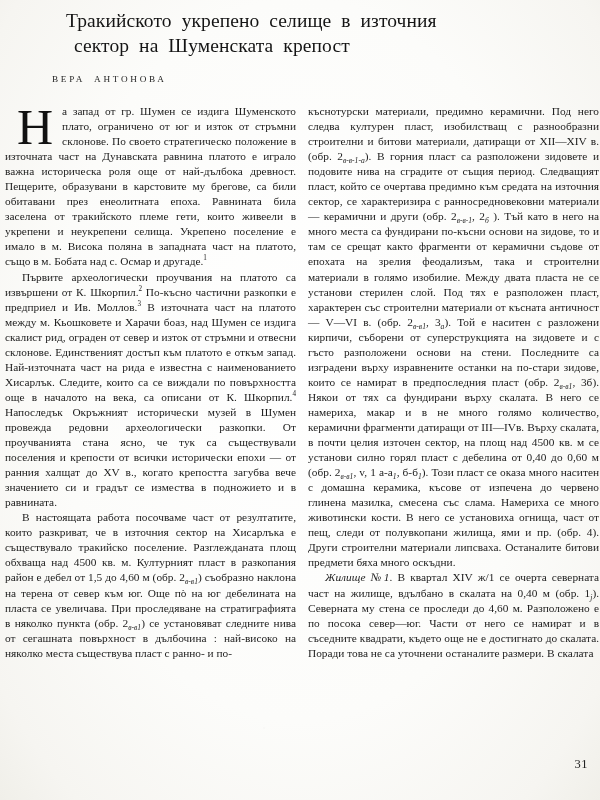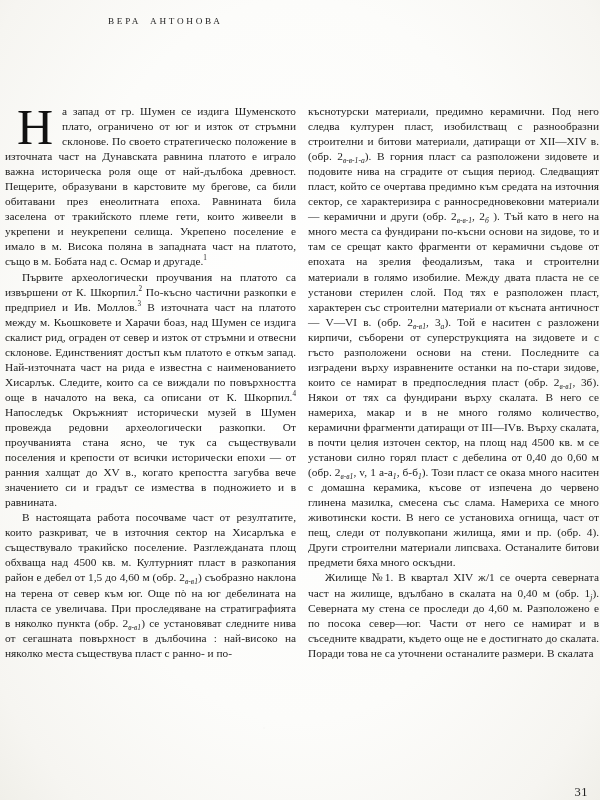--- a/index.html
+++ b/index.html
@@ -42,21 +42,21 @@
     text-align: left;
     white-space: nowrap;
   }
   .title-line.l2 {
     padding-left: 8px;
   }
 
   
   .byline {
     margin: 16px 0 0 0;
-    padding-left: 108px;
+    padding-left: 52px;
     font-size: 9.2px;
     letter-spacing: 2.7px;
     word-spacing: 4px;
     color: #262626;
     text-transform: uppercase;
   }
 
   
   .columns {
     position: absolute;
@@ -103,27 +103,28 @@
     vertical-align: super;
     line-height: 0;
   }
   .sub {
     font-size: 7.6px;
     vertical-align: sub;
     line-height: 0;
     font-style: italic;
   }
   .ital {
+    font-style: italic;
   }
 
   
   .folio {
     position: absolute;
     right: 12px;
-    bottom: 0;
+    bottom: 28px;
     font-size: 12.5px;
     color: #1a1a1a;
     letter-spacing: 0.5px;
   }
 
   
   .speckle {
     position: absolute;
     inset: 0;
     pointer-events: none;
@@ -135,20 +136,24 @@
       radial-gradient(circle at 88% 55%, rgba(140,130,110,0.05) 0 1px, transparent 1.2px);
   }
 </style>
 </head>
 <body>
 
 <div class="paper"></div>
 
 <div class="page">
 
+  <div class="title-block">
+    <div class="title-line l1">Тракийското  укрепено селище в източния</div>
+    <div class="title-line l2">сектор  на Шуменската  крепост</div>
+  </div>
 
   <div class="byline">Вера Антонова</div>
 
   <div class="columns">
 
     <div class="col">
       <p class="first-par"><span class="dropcap">Н</span><span>а запад от гр. Шумен  се издига Шуменското плато, ограничено от юг и изток от стръмни склонове. По своето  стратегическо  положение  в  източната  част  на  Дунавската равнина платото е играло важна историческа роля още от най-дълбока древност. Пещерите, образувани в карстовите му брегове, са били обитавани през енеолитната епоха. Равнината била заселена  от  тракийското племе гети, които  живеели  в  укрепени и неукрепени селища. Укрепено поселение е имало в м. Висока поляна в западната част на платото, също в м. Бобата над с. Осмар и другаде.</span><sup>1</sup></p>
 
       <p class="indent"><span>Първите  археологически  проучвания  на платото са извършени от К. Шкорпил.</span><sup>2</sup><span> По-късно частични разкопки е предприел и Ив. Моллов.</span><sup>3</sup><span> В източната част на платото между  м.  Кьошковете   и   Харачи  боаз,   над Шумен се  издига  скалист  рид, ограден  от север и изток от стръмни и отвесни склонове. Единственият достъп  към платото е откъм запад. Най-източната част на рида е известна с наименованието Хисарлък. Следите, които са се виждали по повърхността още в началото  на  века,  са  описани  от К. Шкорпил.</span><sup>4</sup><span> Напоследък Окръжният исторически музей в Шумен провежда редовни археологически разкопки. От проучванията стана ясно, че  тук са съществували поселения и крепости от всички исторически епохи — от ранния халщат до XV в., когато крепостта загубва вече значението си и  градът  се  измества в подножието и в равнината.</span></p>
 

